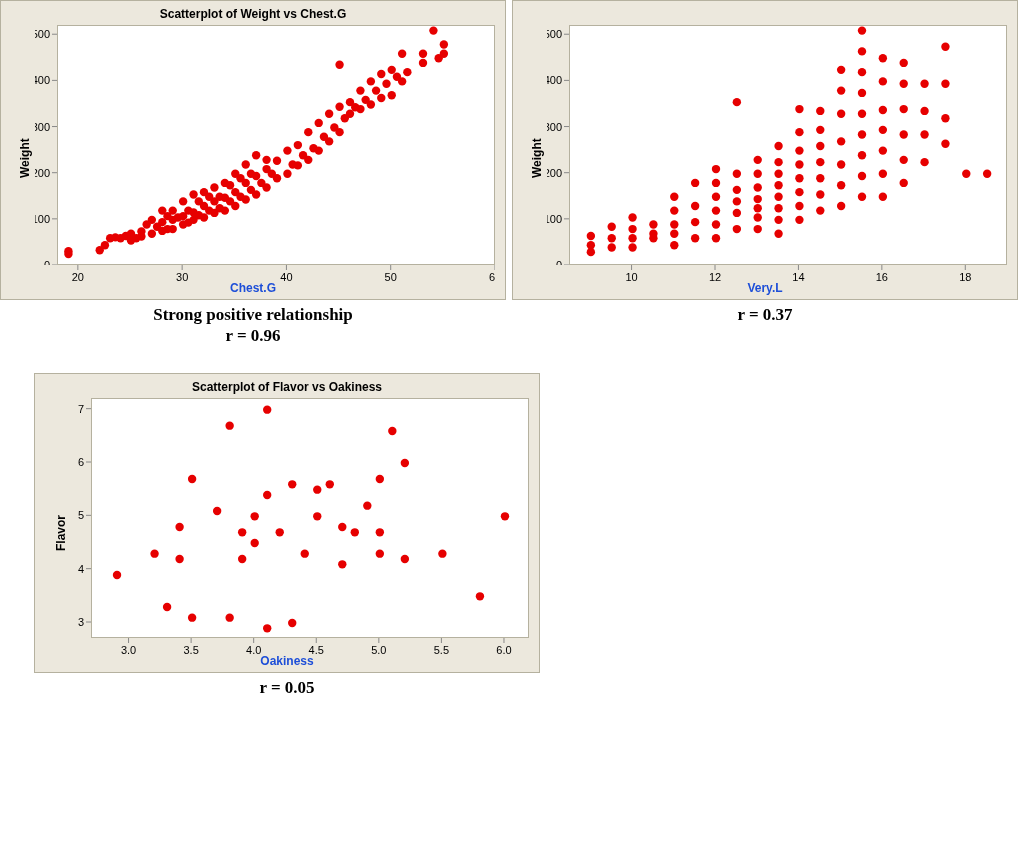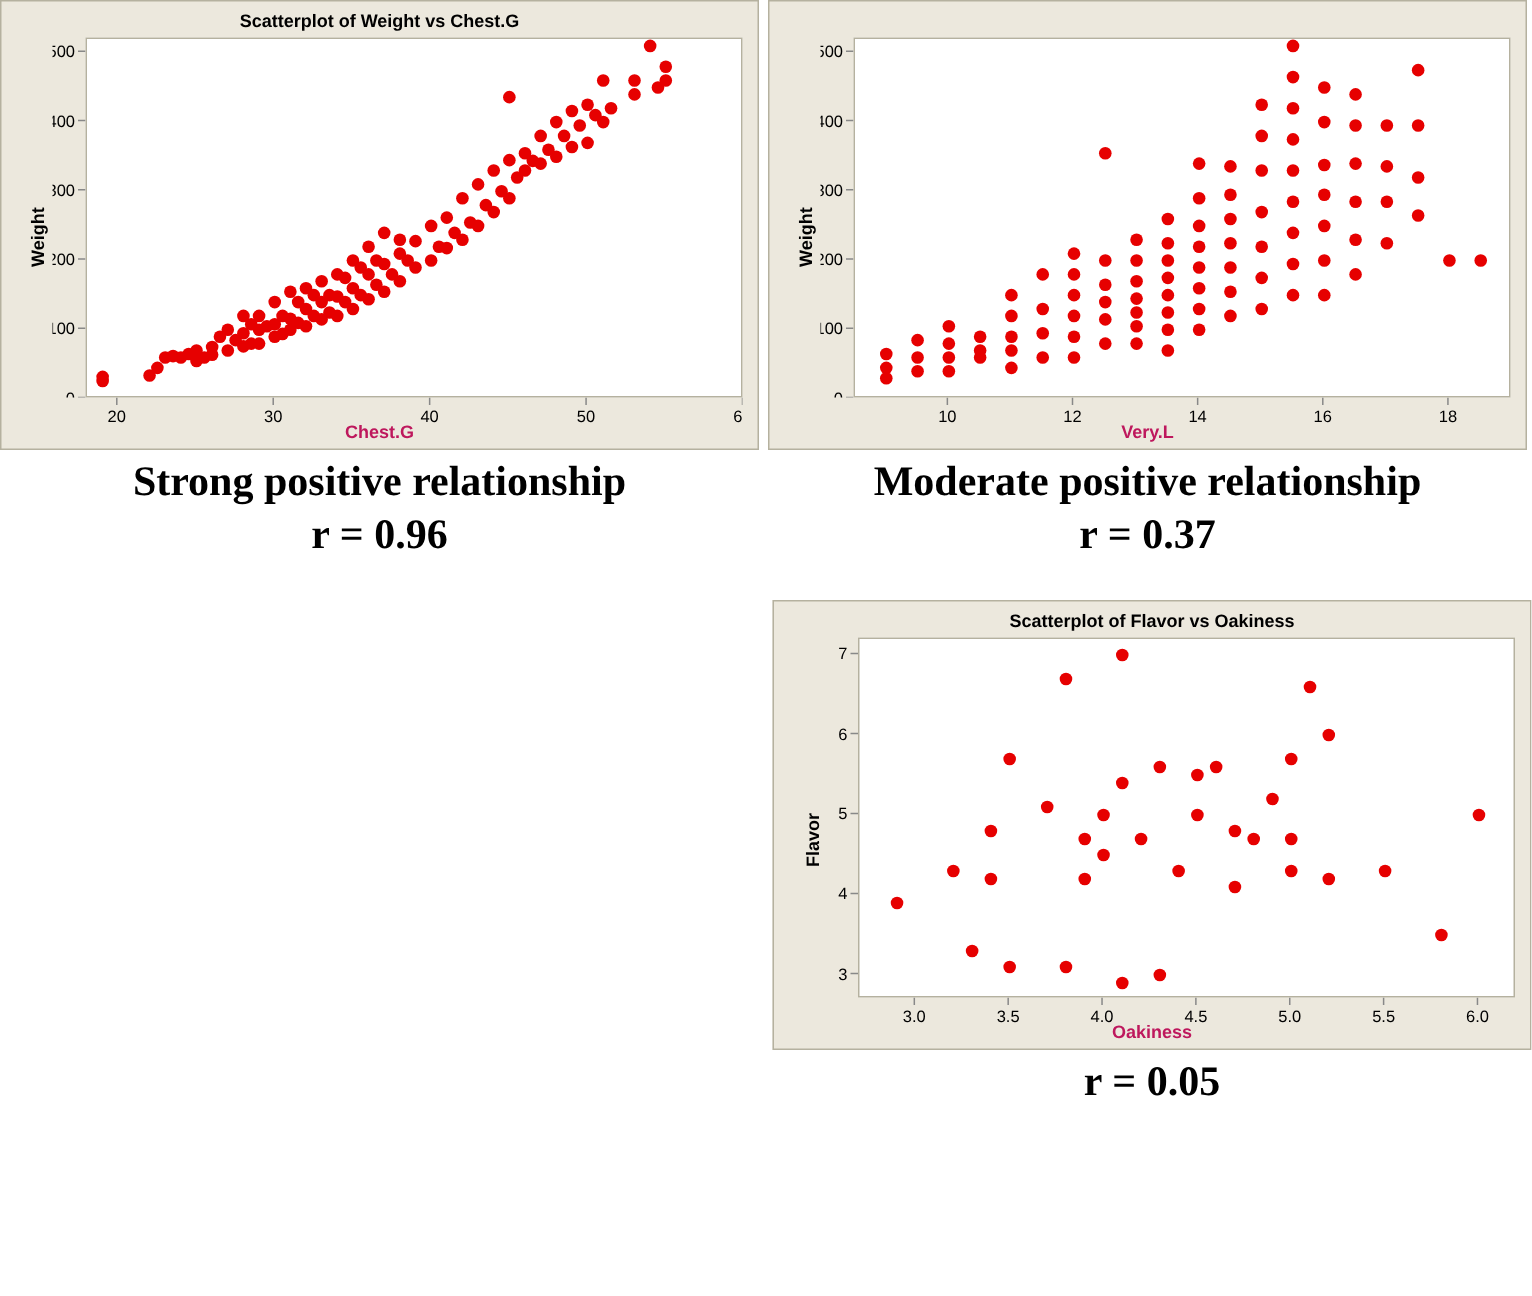--- a/index.html
+++ b/index.html
@@ -58,34 +58,35 @@
       color: #000;
     }
     .x-axis-label {
       position: absolute;
       bottom: 4px;
       left: 0;
       right: 0;
       text-align: center;
       font-size: 12px;
       font-weight: bold;
-      color: #be185d;
+      color: #1d4ed8;
     }
     .caption {
       font-family: "Times New Roman", serif;
       font-weight: bold;
-      font-size: 28px;
+      font-size: 17px;
       text-align: center;
       margin-top: 4px;
       line-height: 1.25;
     }
     .row2 {
       display: flex;
-      justify-content: flex-end;
+      justify-content: flex-start;
       margin-top: 26px;
+      padding-left: 34px;
     }
     svg .tick-line { stroke: #888; stroke-width: 1; }
     svg .tick-text { font-size: 11px; fill: #000; }
     svg .dot { fill: #e60000; }
   </style>
 </head>
 <body>
 
 <div class="row1">
 
@@ -377,21 +378,20 @@
           <line x1="229.42857142857144" x2="229.42857142857144" y1="0" y2="5" class="tick-line"></line>
           <text x="229.42857142857144" y="16" text-anchor="middle" class="tick-text">14</text>
           <line x1="312.8571428571429" x2="312.8571428571429" y1="0" y2="5" class="tick-line"></line>
           <text x="312.8571428571429" y="16" text-anchor="middle" class="tick-text">16</text>
           <line x1="396.2857142857143" x2="396.2857142857143" y1="0" y2="5" class="tick-line"></line>
           <text x="396.2857142857143" y="16" text-anchor="middle" class="tick-text">18</text>
         </svg>
       <div class="x-axis-label">Very.L</div>
     </div>
     <div class="caption">
-      <div>Moderate positive relationship</div>
       <div>r = 0.37</div>
     </div>
   </div>
 </div>
 
 <div class="row2">
   <div class="chart-block">
     <div class="chart-panel bottom">
       <div class="chart-title">Scatterplot of Flavor vs Oakiness</div>
       <div class="y-axis-label" style="left:-4px; top:140px; width:60px;">Flavor</div>

